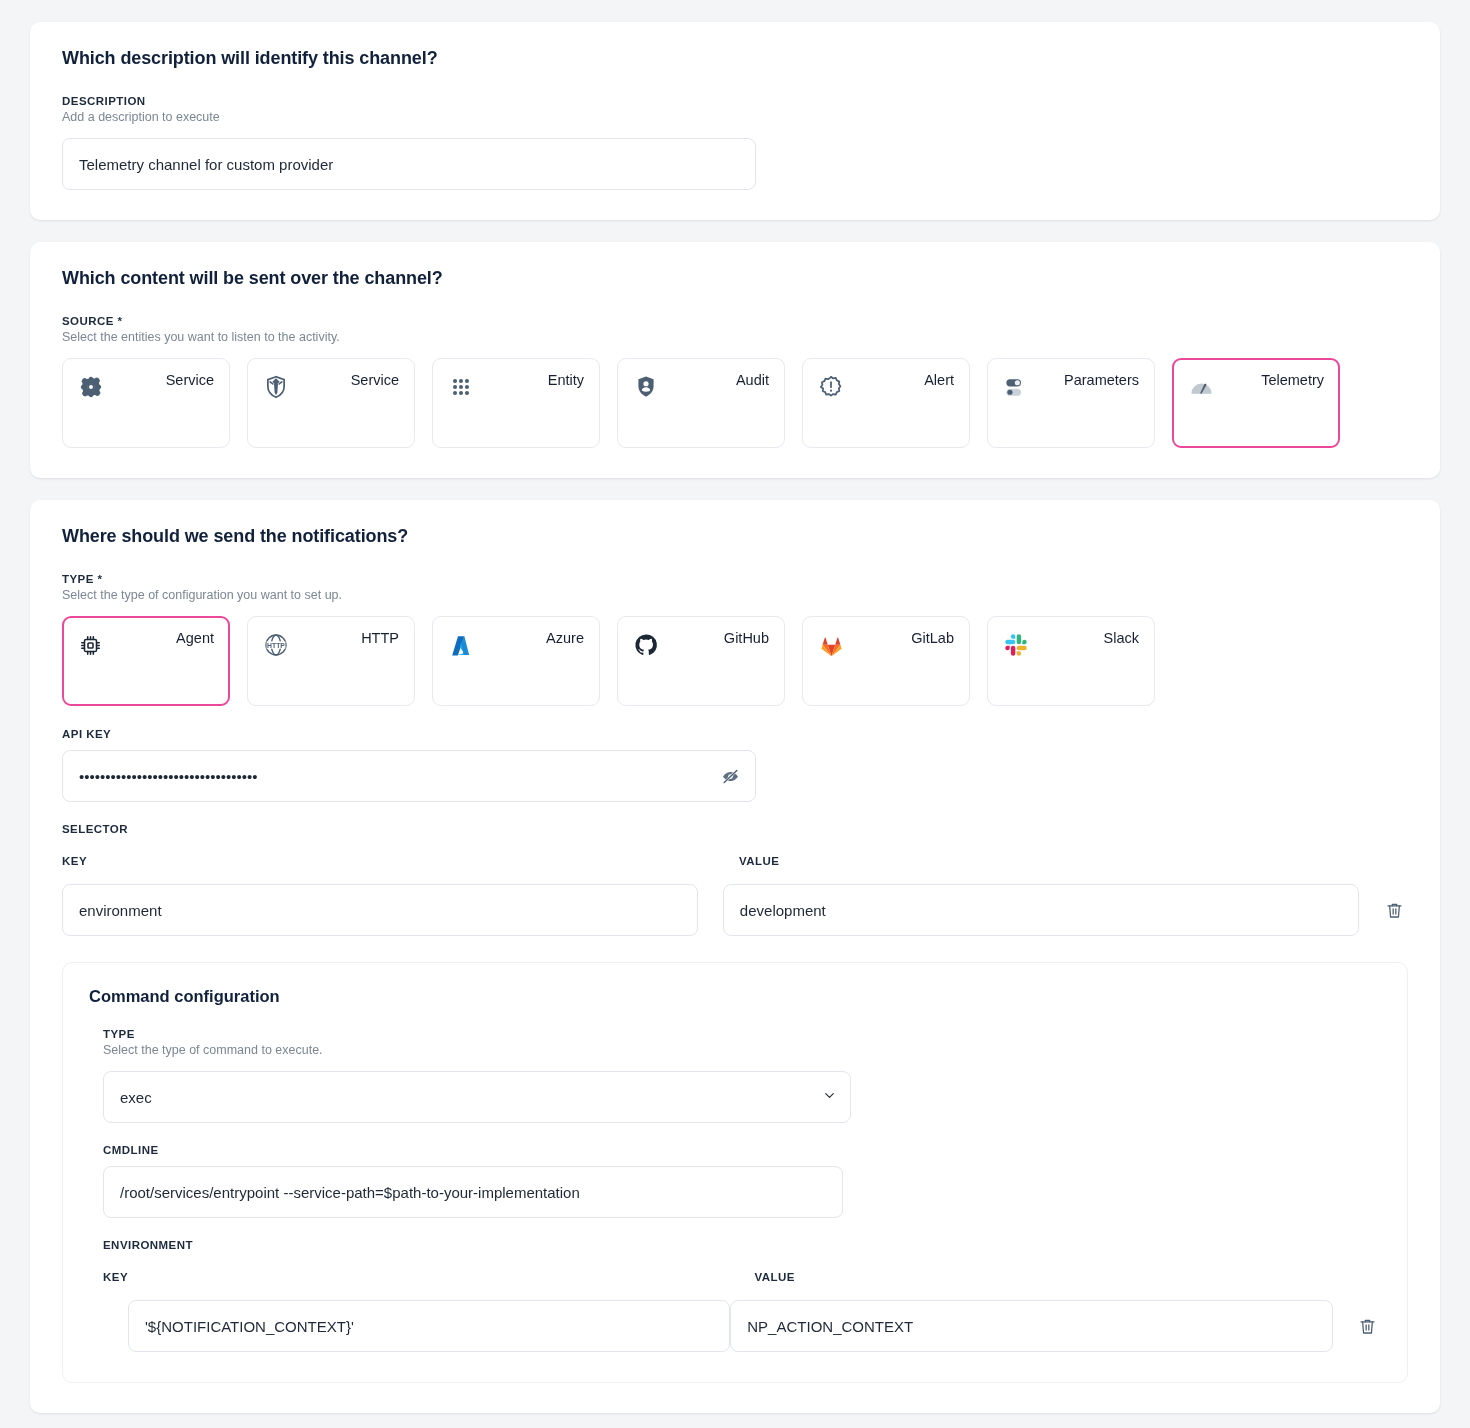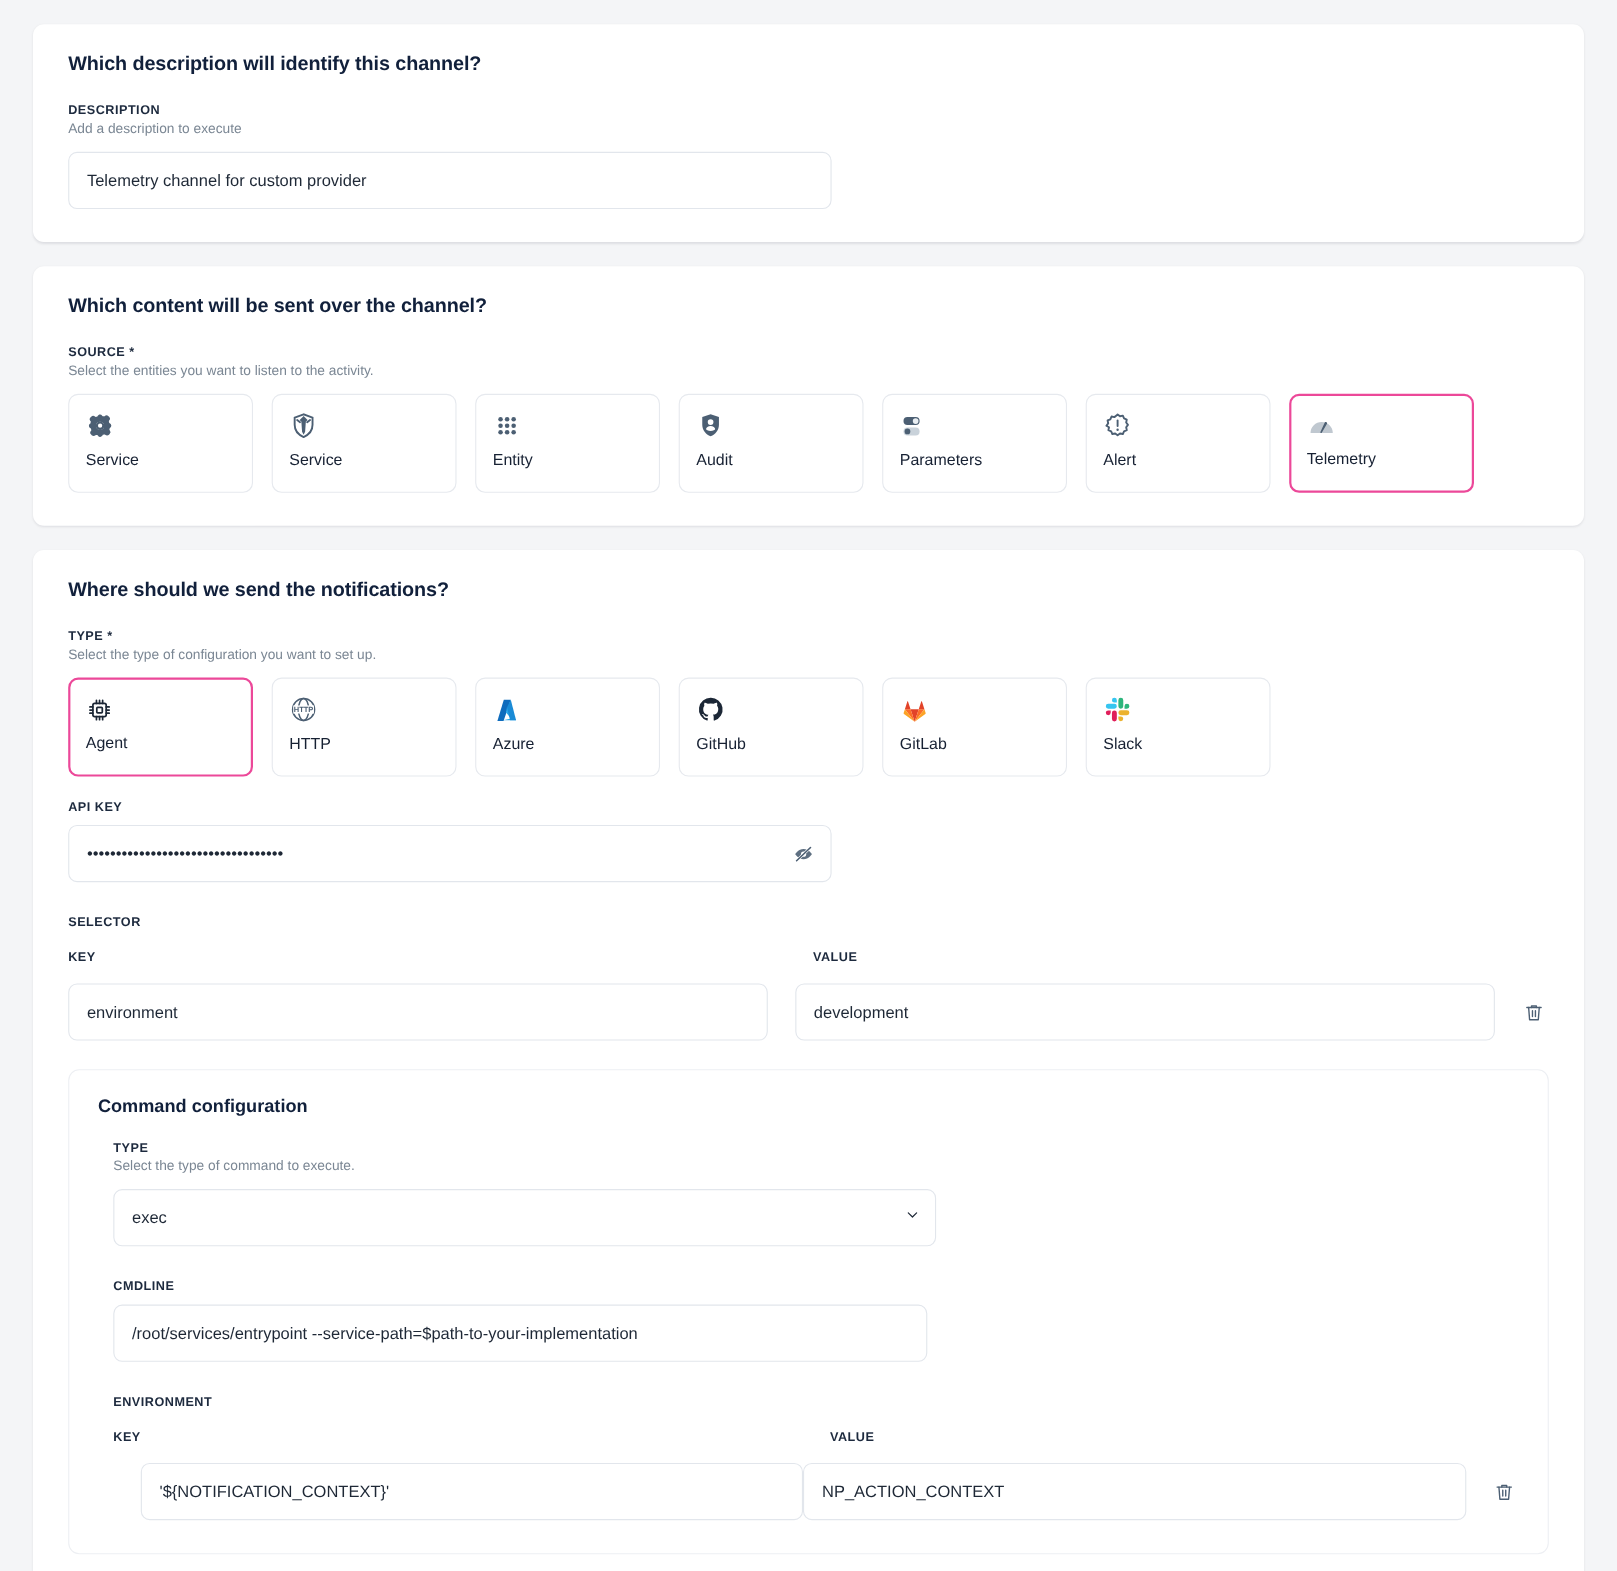--- a/index.html
+++ b/index.html
@@ -81,21 +81,21 @@
   .tile-row { display: flex; gap: 17px; flex-wrap: wrap; }
   .tile {
     width: 168px;
     height: 90px;
     border: 1px solid #e6e9ee;
     border-radius: 9px;
     background: #fff;
     padding: 13px 15px 0 15px;
     cursor: pointer;
     display: flex;
-    flex-direction: column;
+    flex-direction: row;
     justify-content: space-between;
   }
   .tile.selected {
     border: 2px solid #ec4899;
     padding: 12px 14px 0 14px;
   }
   .tile-icon { height: 30px; display: flex; align-items: center; }
   .tile-label {
     font-size: 14.5px;
     color: #172133;
@@ -154,21 +154,21 @@
     pointer-events: none;
   }
   .w-cmdline { width: 740px; }
 
   .inner-body .kv-head .kv-key   { width: 636px; }
   .inner-body .kv-head .kv-value { width: 636px; margin-left: 25px; }
   .inner-body .kv-row .kv-key    { width: 636px; }
   .inner-body .kv-row .kv-value  { width: 636px; margin-left: 25px; }
 
   .mt-22 { margin-top: 22px; }
-  .mt-18 { margin-top: 31px; }
+  .mt-18 { margin-top: 21px; }
 </style>
 </head>
 <body>
 
 <div class="page">
 
   <section class="card">
     <h2 class="card-title">Which description will identify this channel?</h2>
     <div class="field-label">DESCRIPTION</div>
     <div class="field-help">Add a description to execute</div>
@@ -228,39 +228,39 @@
             <path d="M12 2.3 5 4.8v6.3c0 4.4 2.9 8.1 7 9.8 4.1-1.7 7-5.4 7-9.8V4.8L12 2.3z"></path>
             <circle cx="12" cy="9" r="2.4" fill="#fff"></circle>
             <path d="M12 12.2c-2.1 0-3.8 1.3-3.8 2.6 0 .9 1.7 1.6 3.8 1.6s3.8-.7 3.8-1.6c0-1.3-1.7-2.6-3.8-2.6z" fill="#fff"></path>
           </svg>
         </span>
         <span class="tile-label">Audit</span>
       </div>
 
       <div class="tile">
         <span class="tile-icon">
+          <svg width="26" height="26" viewBox="0 0 24 24" fill="none" stroke="#4c5f73" stroke-width="1.6" stroke-linejoin="round">
+            <path d="M12 2.6l2 1.5 2.4-.5 1 2.3 2.3 1-.5 2.4 1.5 2-1.5 2 .5 2.4-2.3 1-1 2.3-2.4-.5-2 1.5-2-1.5-2.4.5-1-2.3-2.3-1 .5-2.4L2.6 12l1.5-2-.5-2.4 2.3-1 1-2.3 2.4.5 2-1.5z"></path>
+            <path d="M12 7.6v4.6" stroke-linecap="round"></path>
+            <circle cx="12" cy="15.4" r="1" fill="#4c5f73" stroke="none"></circle>
+          </svg>
+        </span>
+        <span class="tile-label">Alert</span>
+      </div>
+
+      <div class="tile">
+        <span class="tile-icon">
           <svg width="27" height="27" viewBox="0 0 24 24">
             <rect x="3" y="4.6" width="13" height="6.4" rx="3.2" fill="#4c5f73"></rect>
             <circle cx="12.8" cy="7.8" r="2.3" fill="#e9eef2"></circle>
             <rect x="3" y="13" width="13" height="6.4" rx="3.2" fill="#c9d2da"></rect>
             <circle cx="6.2" cy="16.2" r="2.3" fill="#4c5f73"></circle>
           </svg>
         </span>
         <span class="tile-label">Parameters</span>
-      </div>
-
-      <div class="tile">
-        <span class="tile-icon">
-          <svg width="26" height="26" viewBox="0 0 24 24" fill="none" stroke="#4c5f73" stroke-width="1.6" stroke-linejoin="round">
-            <path d="M12 2.6l2 1.5 2.4-.5 1 2.3 2.3 1-.5 2.4 1.5 2-1.5 2 .5 2.4-2.3 1-1 2.3-2.4-.5-2 1.5-2-1.5-2.4.5-1-2.3-2.3-1 .5-2.4L2.6 12l1.5-2-.5-2.4 2.3-1 1-2.3 2.4.5 2-1.5z"></path>
-            <path d="M12 7.6v4.6" stroke-linecap="round"></path>
-            <circle cx="12" cy="15.4" r="1" fill="#4c5f73" stroke="none"></circle>
-          </svg>
-        </span>
-        <span class="tile-label">Alert</span>
       </div>
 
       <div class="tile selected">
         <span class="tile-icon">
           <svg width="27" height="27" viewBox="0 0 24 24">
             <path d="M3 17.5a9 9 0 0 1 18 0z" fill="#c0c8d0"></path>
             <path d="M14.6 8.8 11 16.6c-.3.7.6 1.3 1.1.7l4.2-7.4c.4-.8-.4-1.6-1.7-1.1z" fill="#4c5f73"></path>
           </svg>
         </span>
         <span class="tile-label">Telemetry</span>

